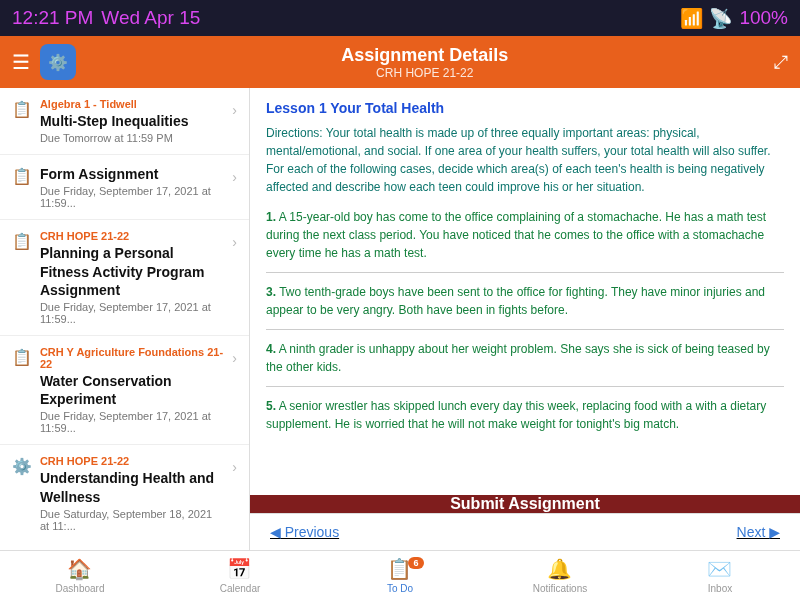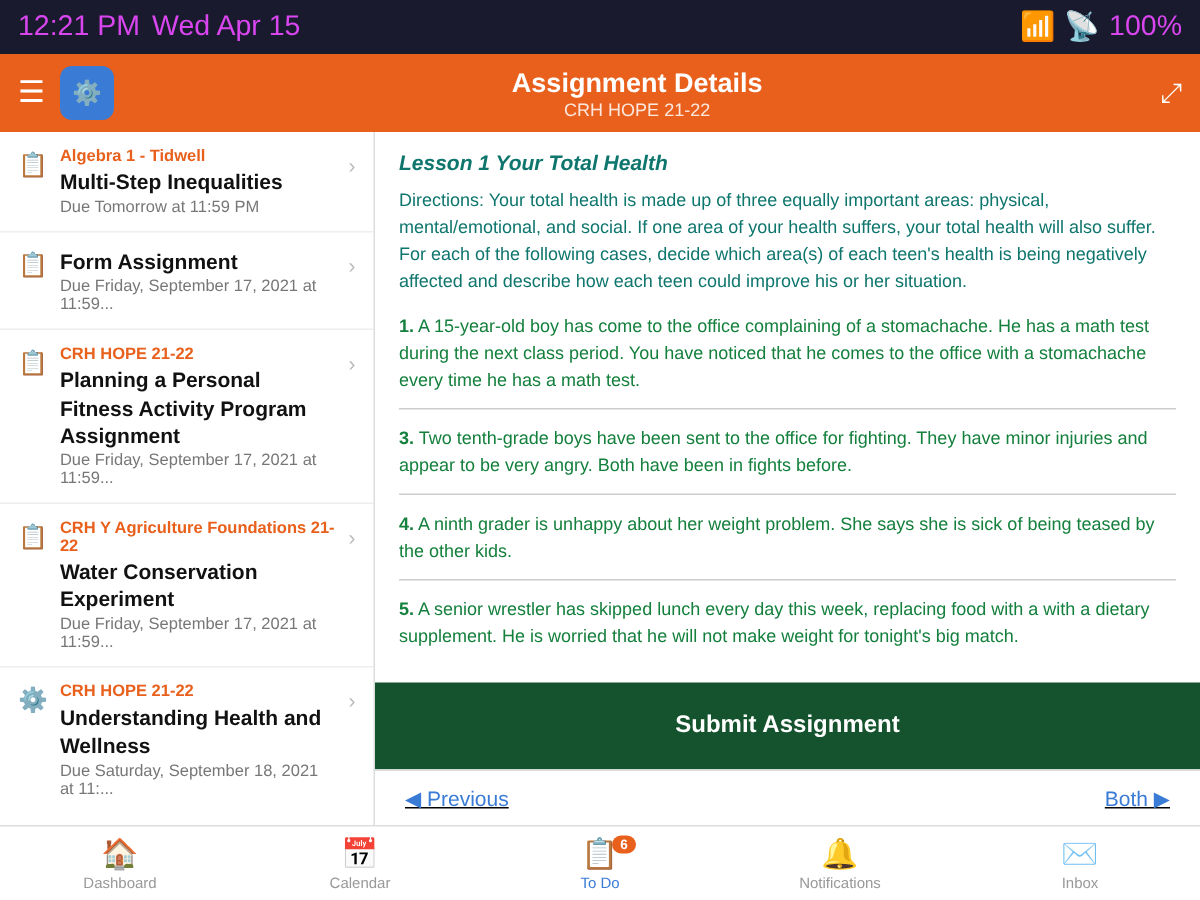--- a/index.html
+++ b/index.html
@@ -130,23 +130,22 @@
       overflow: hidden;
     }
     .content-scroll {
       flex: 1;
       overflow-y: auto;
       padding: 12px 16px;
     }
     .lesson-title {
       font-size: 14px;
       font-weight: 600;
-      color: #0f766e;
+      color: #1d4ed8;
       margin-bottom: 8px;
-      font-style: italic;
     }
     .lesson-directions {
       font-size: 12px;
       color: #0f766e;
       line-height: 1.5;
       margin-bottom: 12px;
     }
     .scenario-block {
       border-bottom: 1px solid #ccc;
       padding-bottom: 10px;
@@ -154,22 +153,22 @@
     }
     .scenario-block:last-child { border-bottom: none; }
     .scenario-text {
       font-size: 12px;
       color: #15803d;
       line-height: 1.5;
     }
 
     
     .submit-bar {
-      background: #14532d;
-      padding: 20px;
+      background: #7f1d1d;
+      padding: 0;
       text-align: center;
     }
     .submit-btn {
       color: white;
       font-size: 16px;
       font-weight: 600;
       background: none;
       border: none;
       cursor: pointer;
       width: 100%;
@@ -331,21 +330,21 @@
           <div class="scenario-block">
             <p class="scenario-text"><strong>5.</strong> A senior wrestler has skipped lunch every day this week, replacing food with a with a dietary supplement. He is worried that he will not make weight for tonight's big match.</p>
           </div>
         </div>
     </div>
     <div class="submit-bar">
       <button class="submit-btn">Submit Assignment</button>
     </div>
     <div class="nav-bar">
       <button class="nav-prev-btn">◀  Previous</button>
-      <button class="nav-next-btn">Both  ▶</button>
+      <button class="nav-next-btn">Next  ▶</button>
     </div>
   </div>
 
 </div>
 
 <div class="tab-bar">
 <div class="tab-item">
 
     <span class="tab-icon">🏠</span>
     <span class="tab-label">Dashboard</span>

